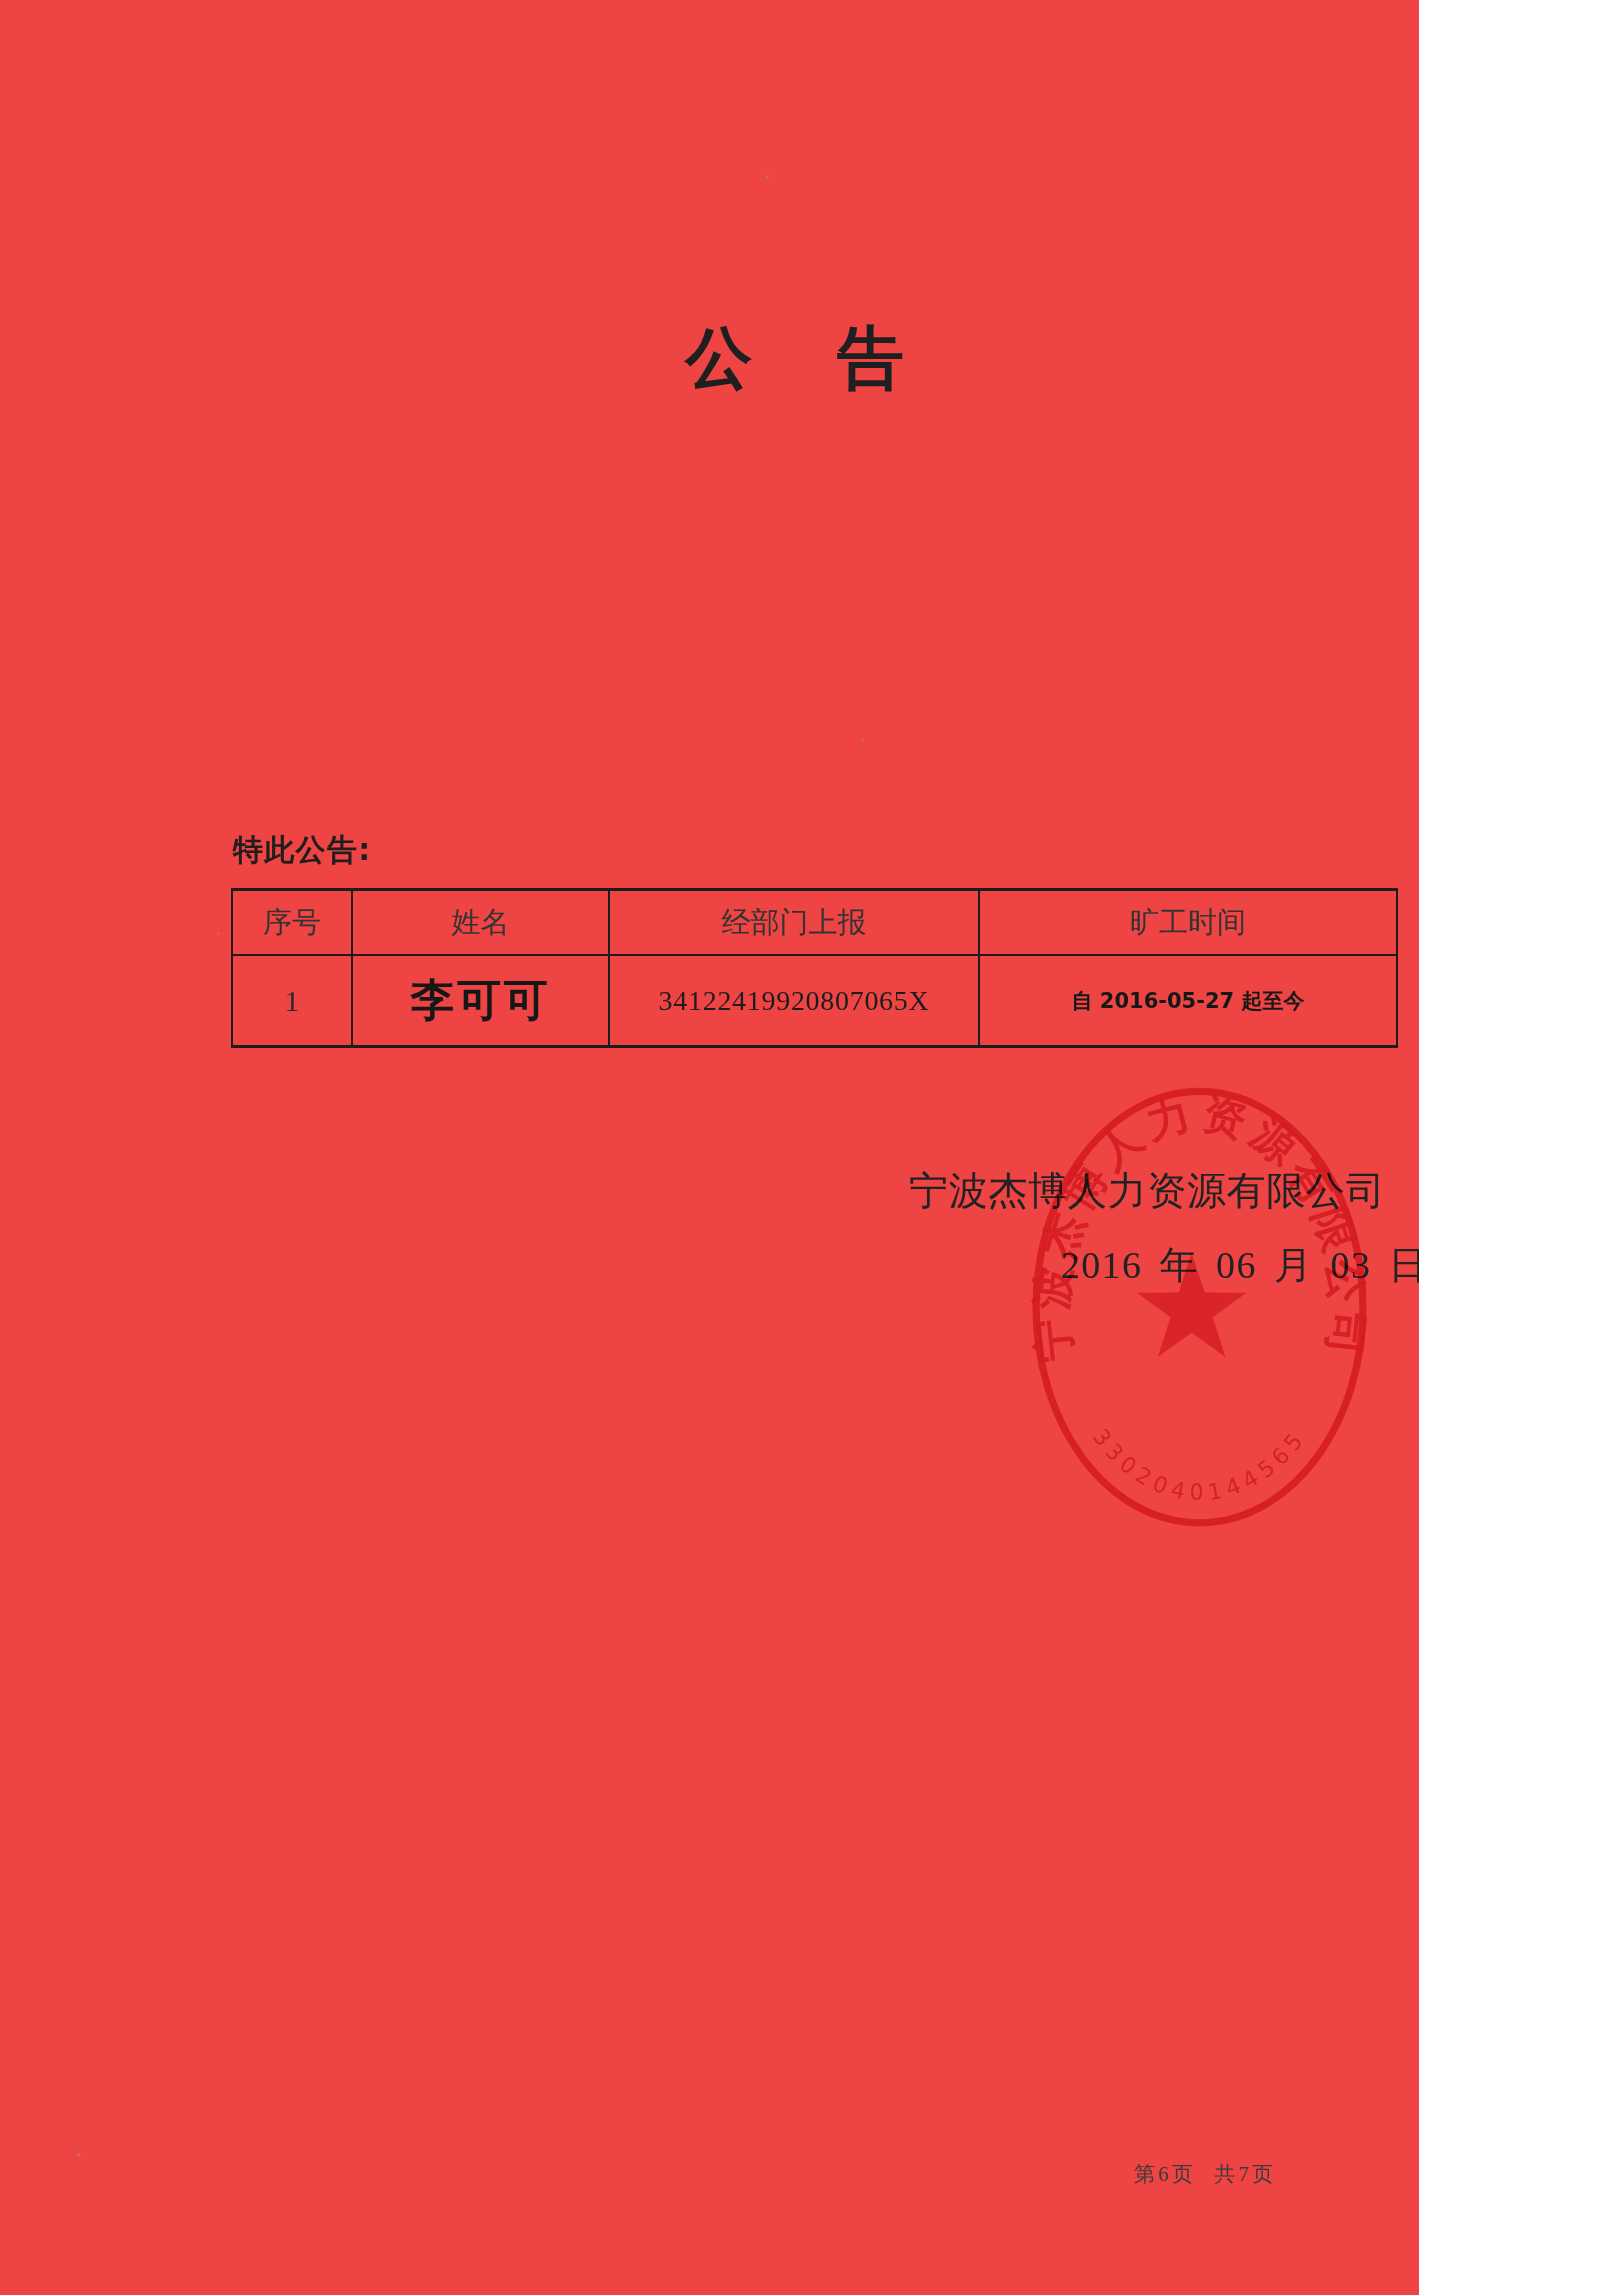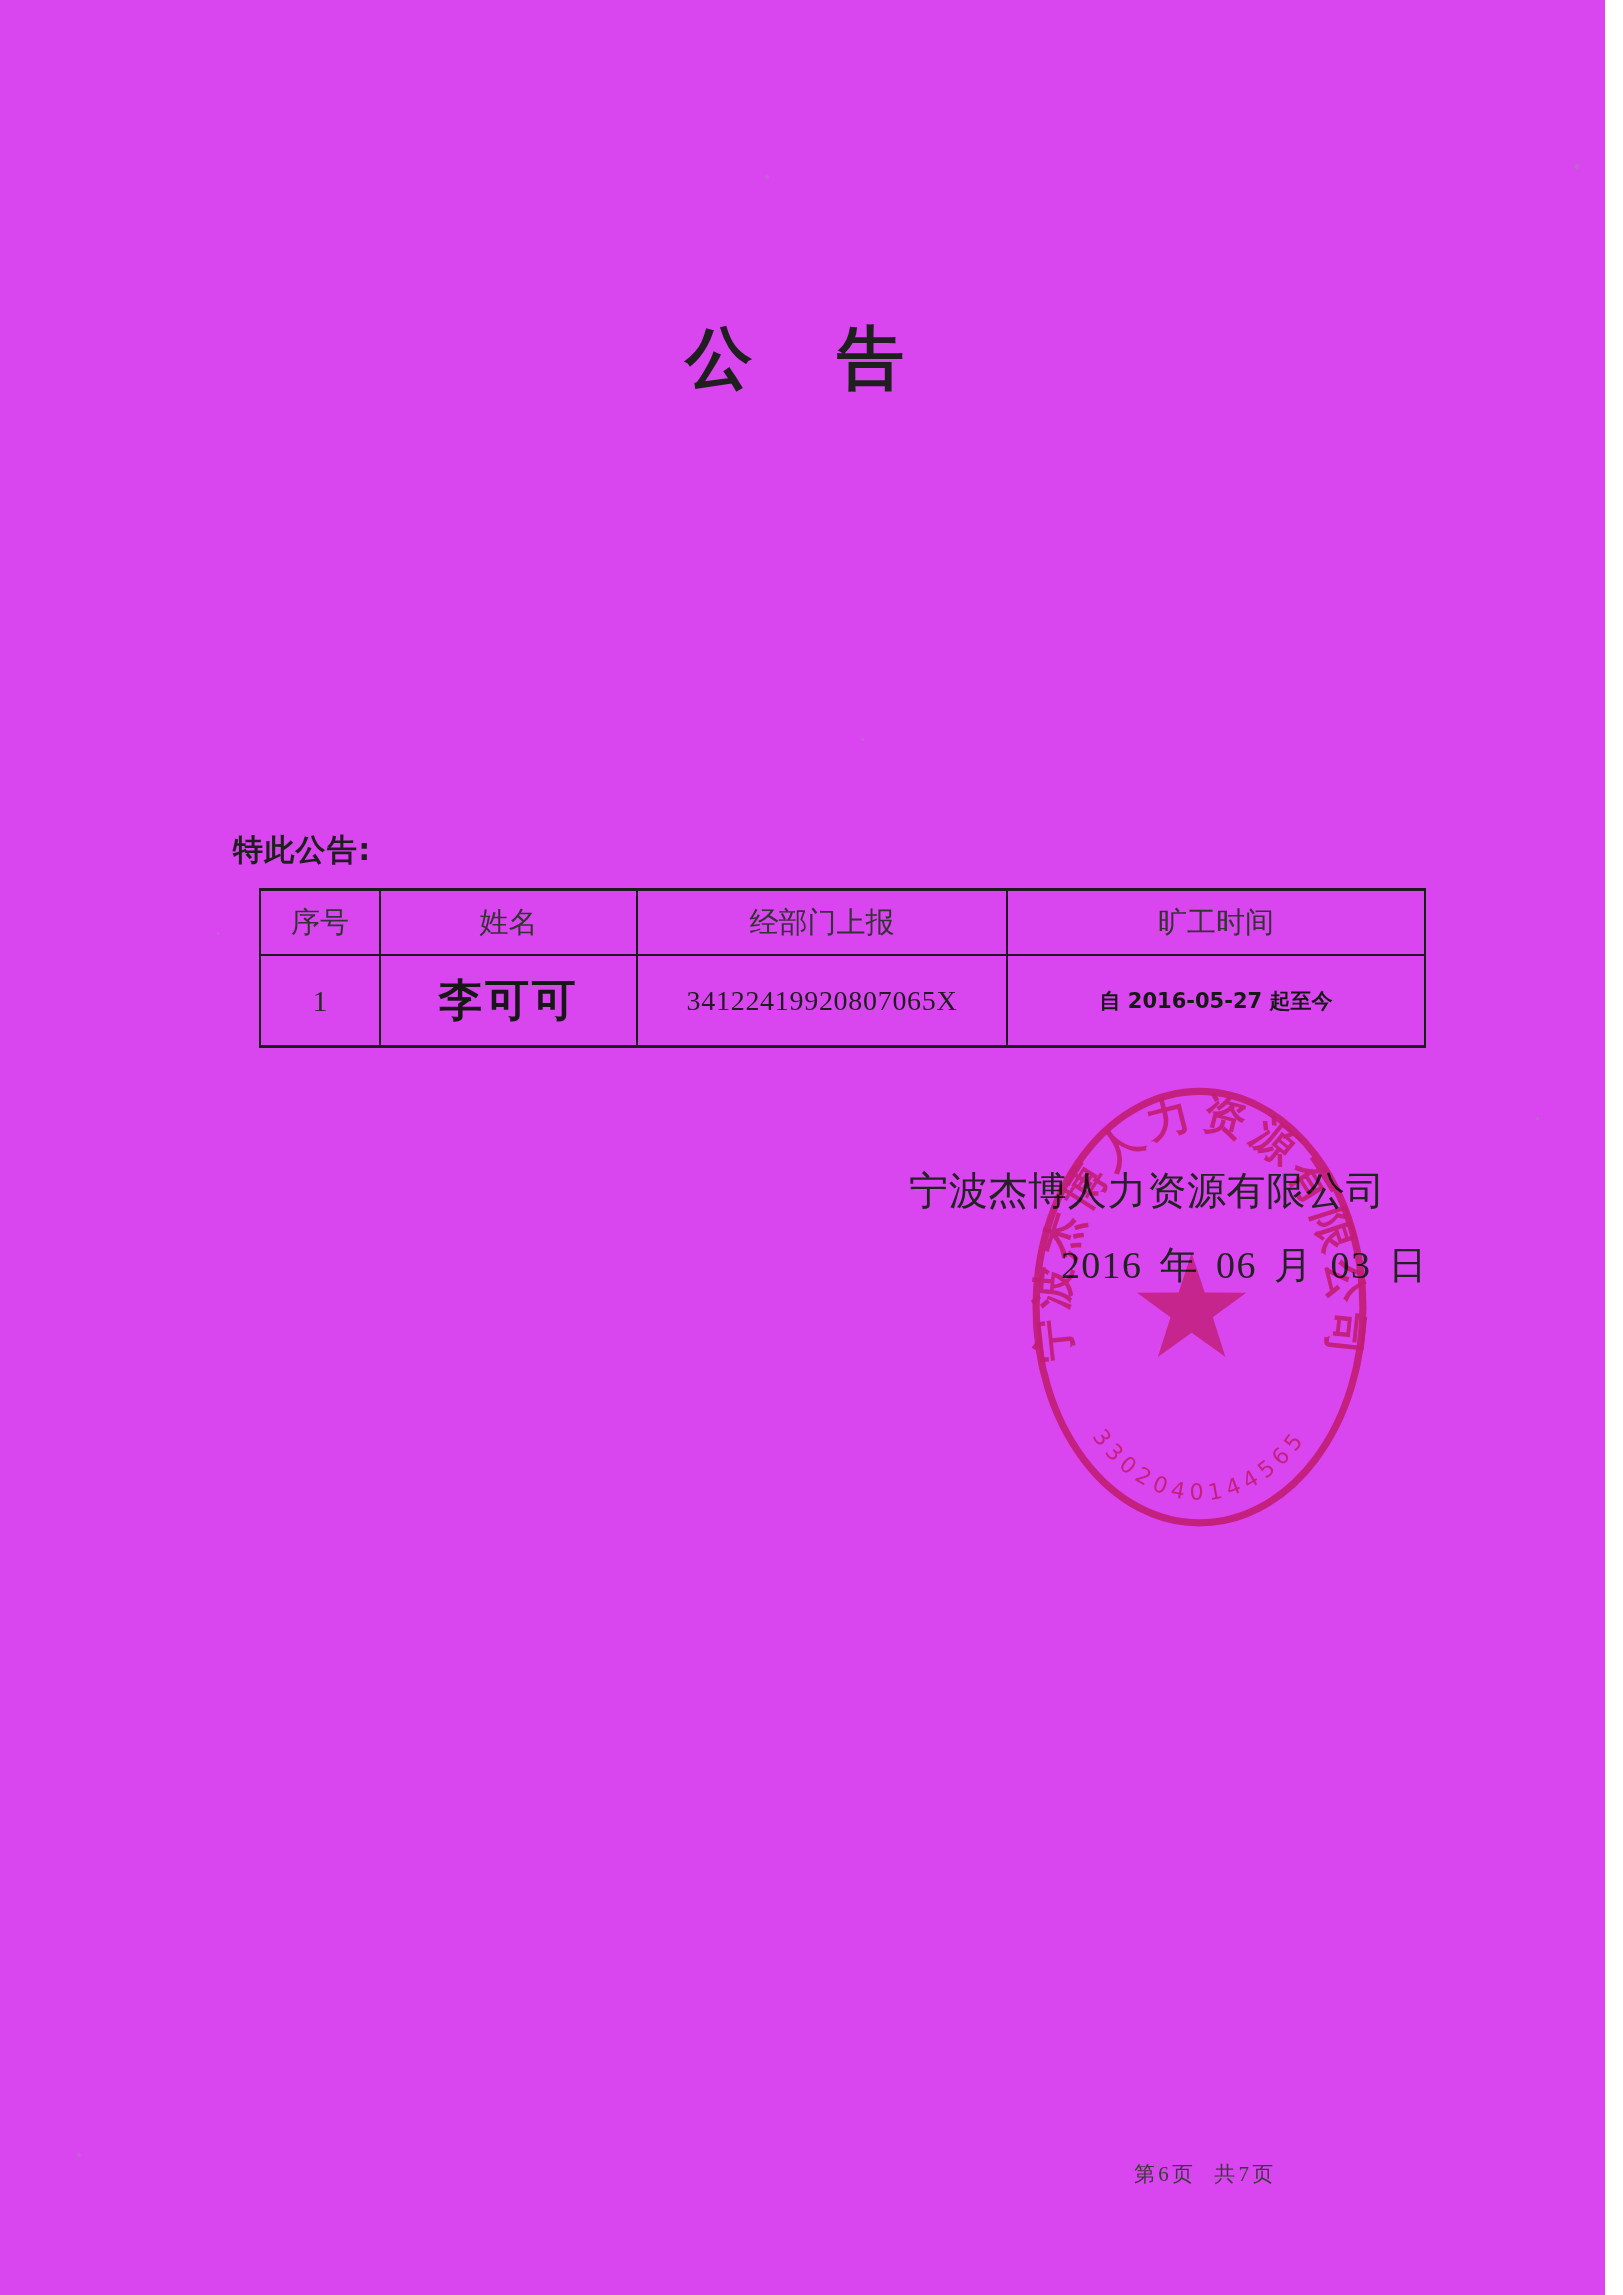--- a/index.html
+++ b/index.html
@@ -1,20 +1,20 @@
 <!DOCTYPE html>
 <html style="font-size:10.5px"><head>
 <meta charset="utf-8">
 <style>
   html,body{margin:0;padding:0;background:#ffffff;}
   .page{
     position:relative;
-    width:1605px;
+    width:1419px;
     height:2295px;
-    background:#d946ef;
+    background:#ef4444;
     overflow:hidden;
     font-family:"Liberation Serif","DejaVu Serif",serif;
     color:#2a2a2a;
     text-decoration:underline;
   }
   
   .doc-title{
     position:absolute;
     left:0; top:478;
     top:313px;
@@ -55,21 +55,20 @@
     color:#1e1e1e;
     letter-spacing:1.3px;
   }
   
   .doc-table{
     position:absolute;
     left:231px; top:888px;
     width:1165px;
     border-collapse:collapse;
     table-layout:fixed;
-    margin-left:28px;
   }
   .doc-table col.c1{width:120px;}
   .doc-table col.c2{width:257px;}
   .doc-table col.c3{width:370px;}
   .doc-table col.c4{width:418px;}
   .doc-table td{
     border:2px solid #1c1c1c;
     text-align:center;
     vertical-align:middle;
     padding:0;

